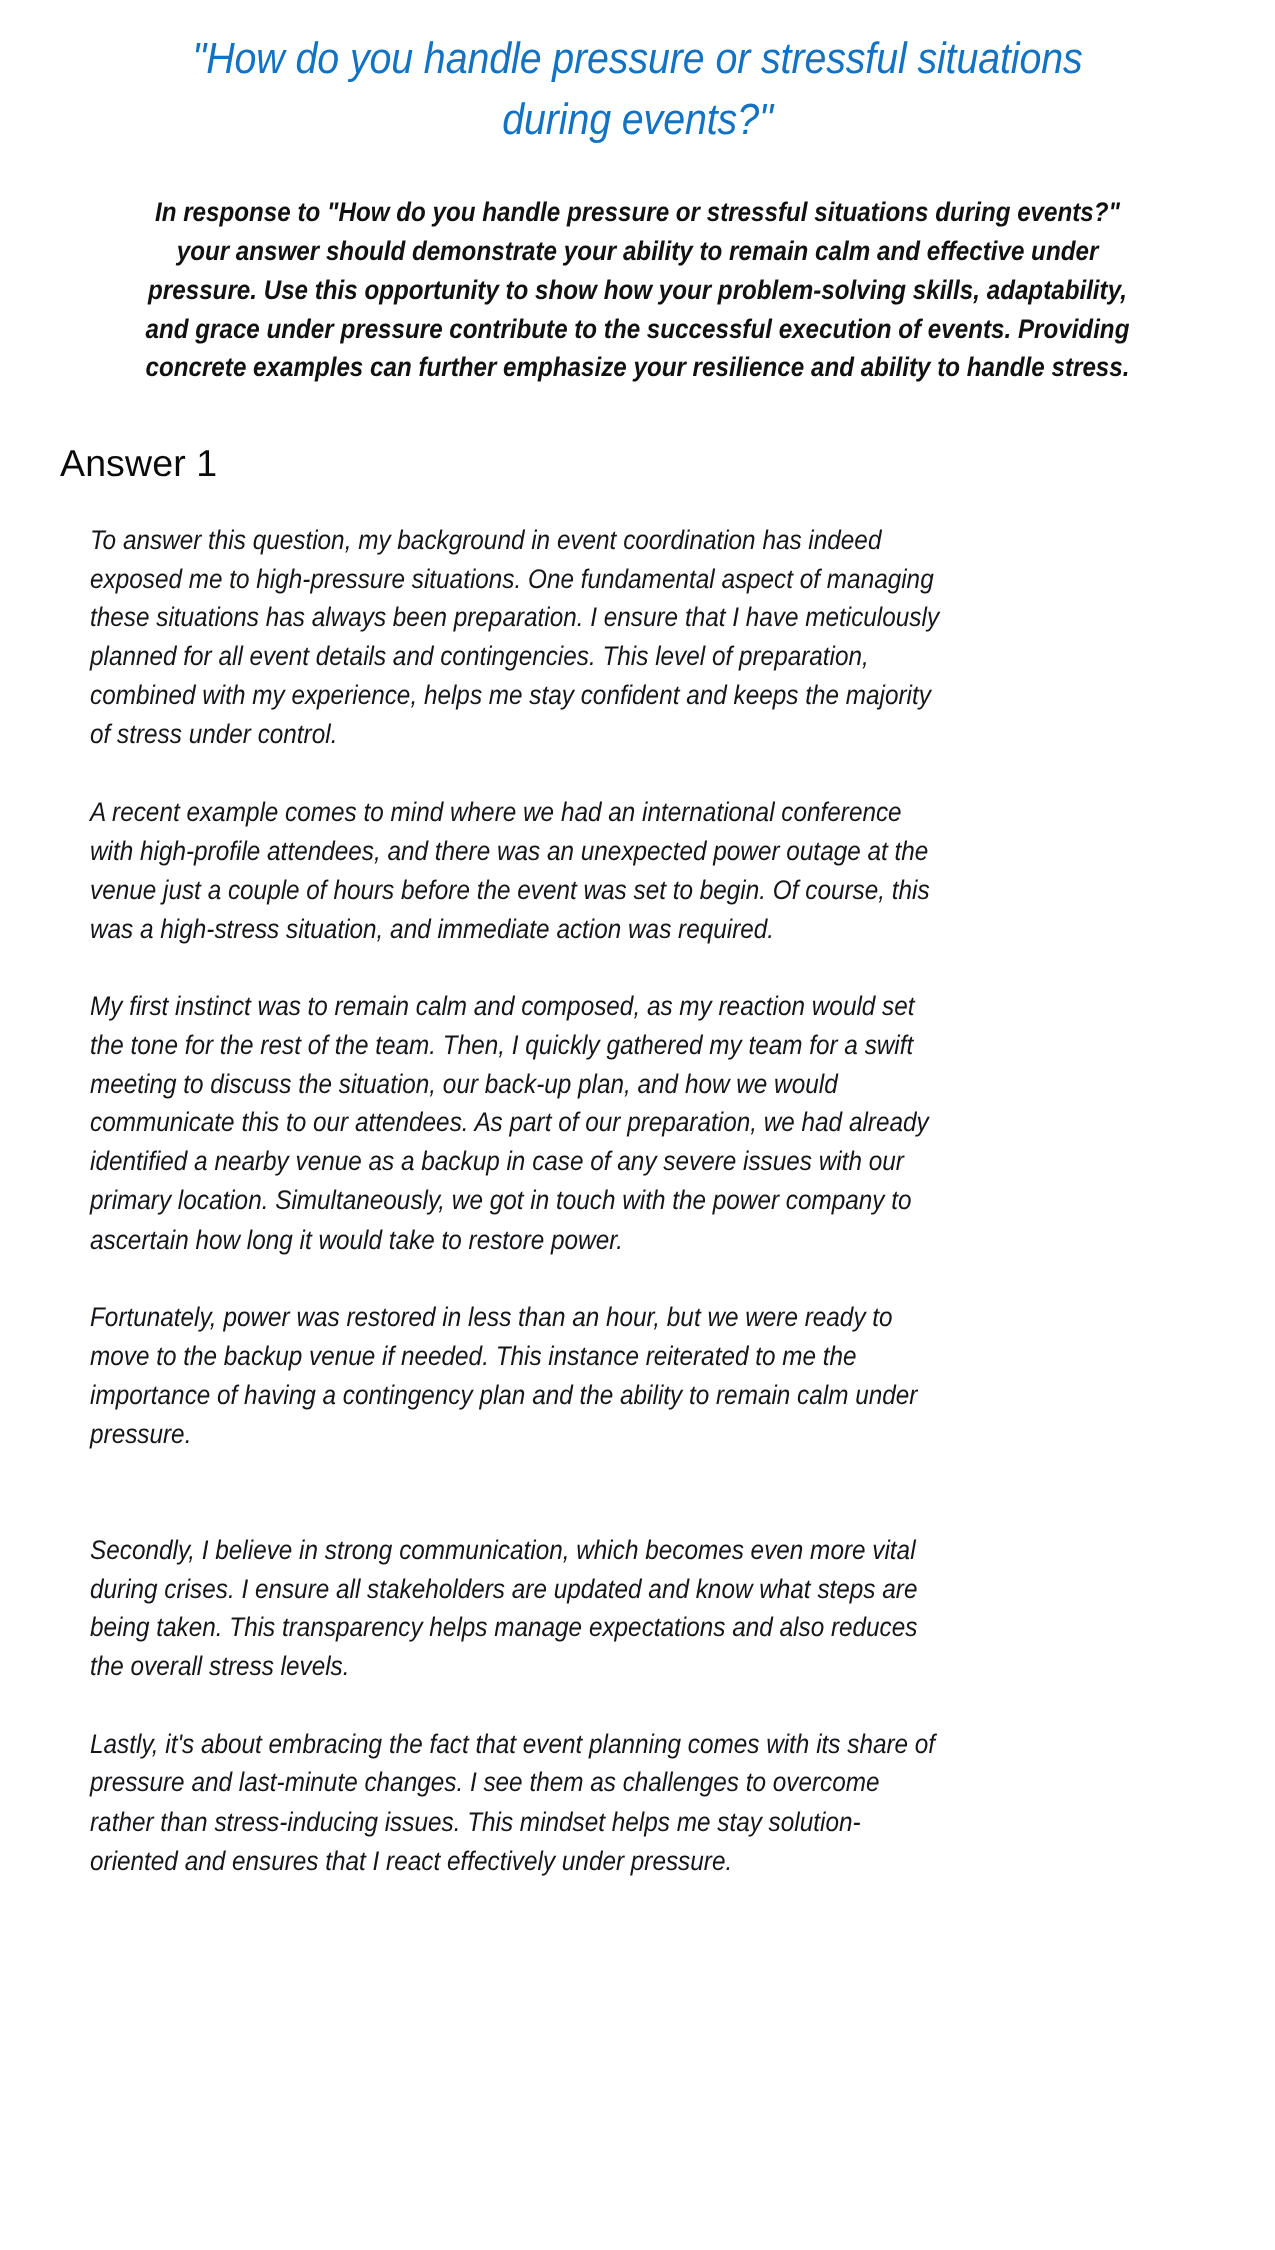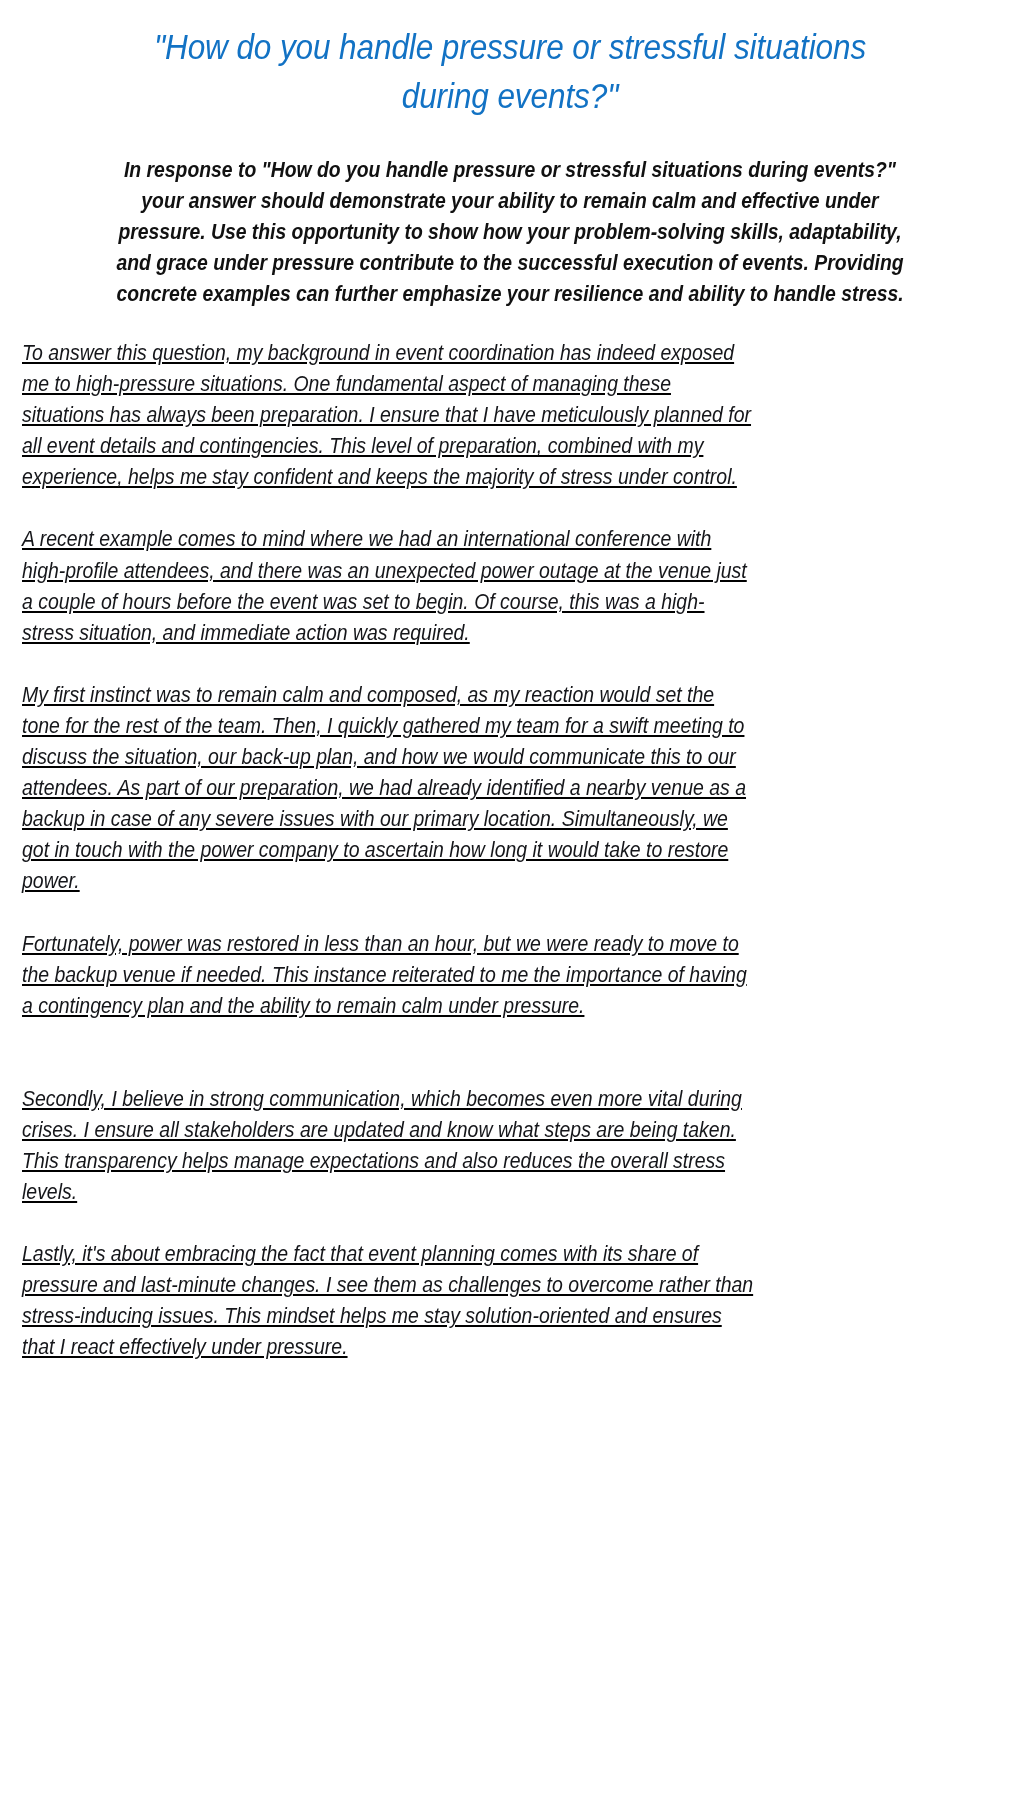--- a/index.html
+++ b/index.html
@@ -64,22 +64,21 @@
     line-height: 34px;
     font-style: normal;
     font-weight: 400;
     color: #0b0b0b;
     text-align: left;
     letter-spacing: 0.1px;
   }
 
   
   .answer-body {
-    padding: 28px 190px 40px 22px;
-    text-decoration: underline;
+    padding: 28px 190px 40px 72px;
   }
   .para {
     margin: 0 0 31px 0;
     font-size: 21.5px;
     line-height: 31.1px;
     font-style: italic;
     font-weight: 400;
     color: #15161a;
     text-align: left;
     transform: scaleX(0.905);
@@ -98,20 +97,21 @@
 <div class="page">
 
   <div class="title-block">
     <h1 class="doc-title">"How do you handle pressure or stressful situations during events?"</h1>
   </div>
 
   <div class="intro-block">
     <p class="intro-text">In response to "How do you handle pressure or stressful situations during events?" your answer should demonstrate your ability to remain calm and effective under pressure. Use this opportunity to show how your problem-solving skills, adaptability, and grace under pressure contribute to the successful execution of events. Providing concrete examples can further emphasize your resilience and ability to handle stress.</p>
   </div>
 
+  <h2 class="answer-heading">Answer 1</h2>
 
   <div class="answer-body">
     <p class="para">To answer this question, my background in event coordination has indeed exposed me to high-pressure situations. One fundamental aspect of managing these situations has always been preparation. I ensure that I have meticulously planned for all event details and contingencies. This level of preparation, combined with my experience, helps me stay confident and keeps the majority of stress under control.</p>
     <p class="para">A recent example comes to mind where we had an international conference with high-profile attendees, and there was an unexpected power outage at the venue just a couple of hours before the event was set to begin. Of course, this was a high-stress situation, and immediate action was required.</p>
     <p class="para">My first instinct was to remain calm and composed, as my reaction would set the tone for the rest of the team. Then, I quickly gathered my team for a swift meeting to discuss the situation, our back-up plan, and how we would communicate this to our attendees. As part of our preparation, we had already identified a nearby venue as a backup in case of any severe issues with our primary location. Simultaneously, we got in touch with the power company to ascertain how long it would take to restore power.</p>
     <p class="para extra-gap">Fortunately, power was restored in less than an hour, but we were ready to move to the backup venue if needed. This instance reiterated to me the importance of having a contingency plan and the ability to remain calm under pressure.</p>
     <p class="para">Secondly, I believe in strong communication, which becomes even more vital during crises. I ensure all stakeholders are updated and know what steps are being taken. This transparency helps manage expectations and also reduces the overall stress levels.</p>
     <p class="para">Lastly, it's about embracing the fact that event planning comes with its share of pressure and last-minute changes. I see them as challenges to overcome rather than stress-inducing issues. This mindset helps me stay solution-oriented and ensures that I react effectively under pressure.</p>
   </div>
 

